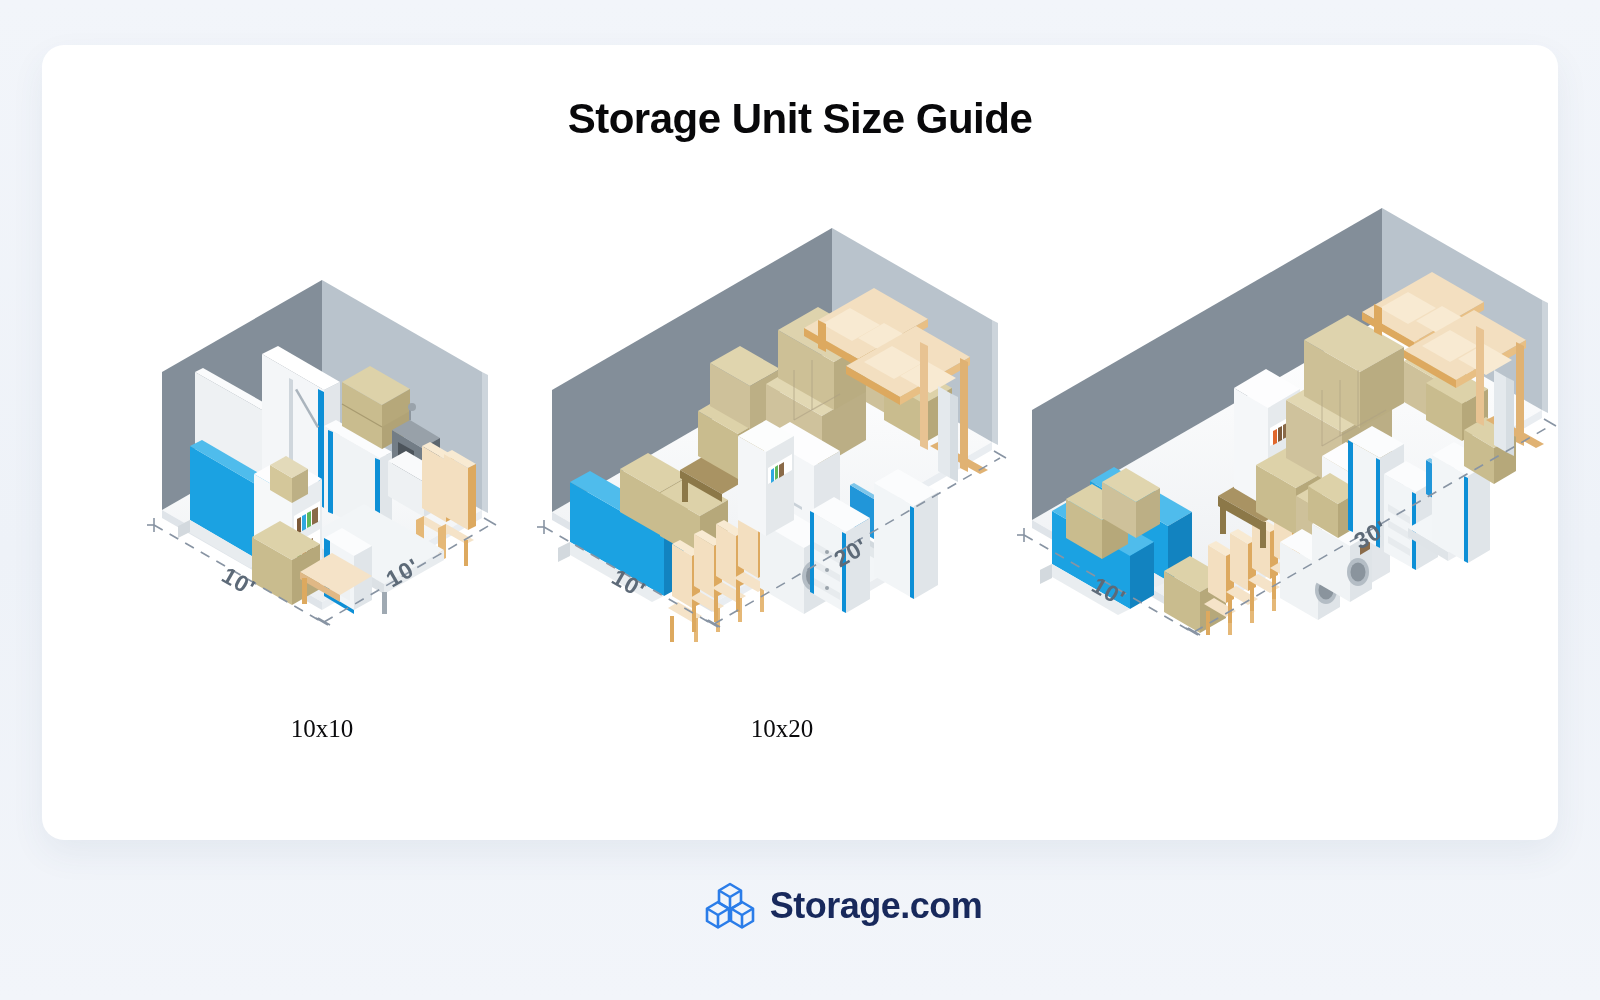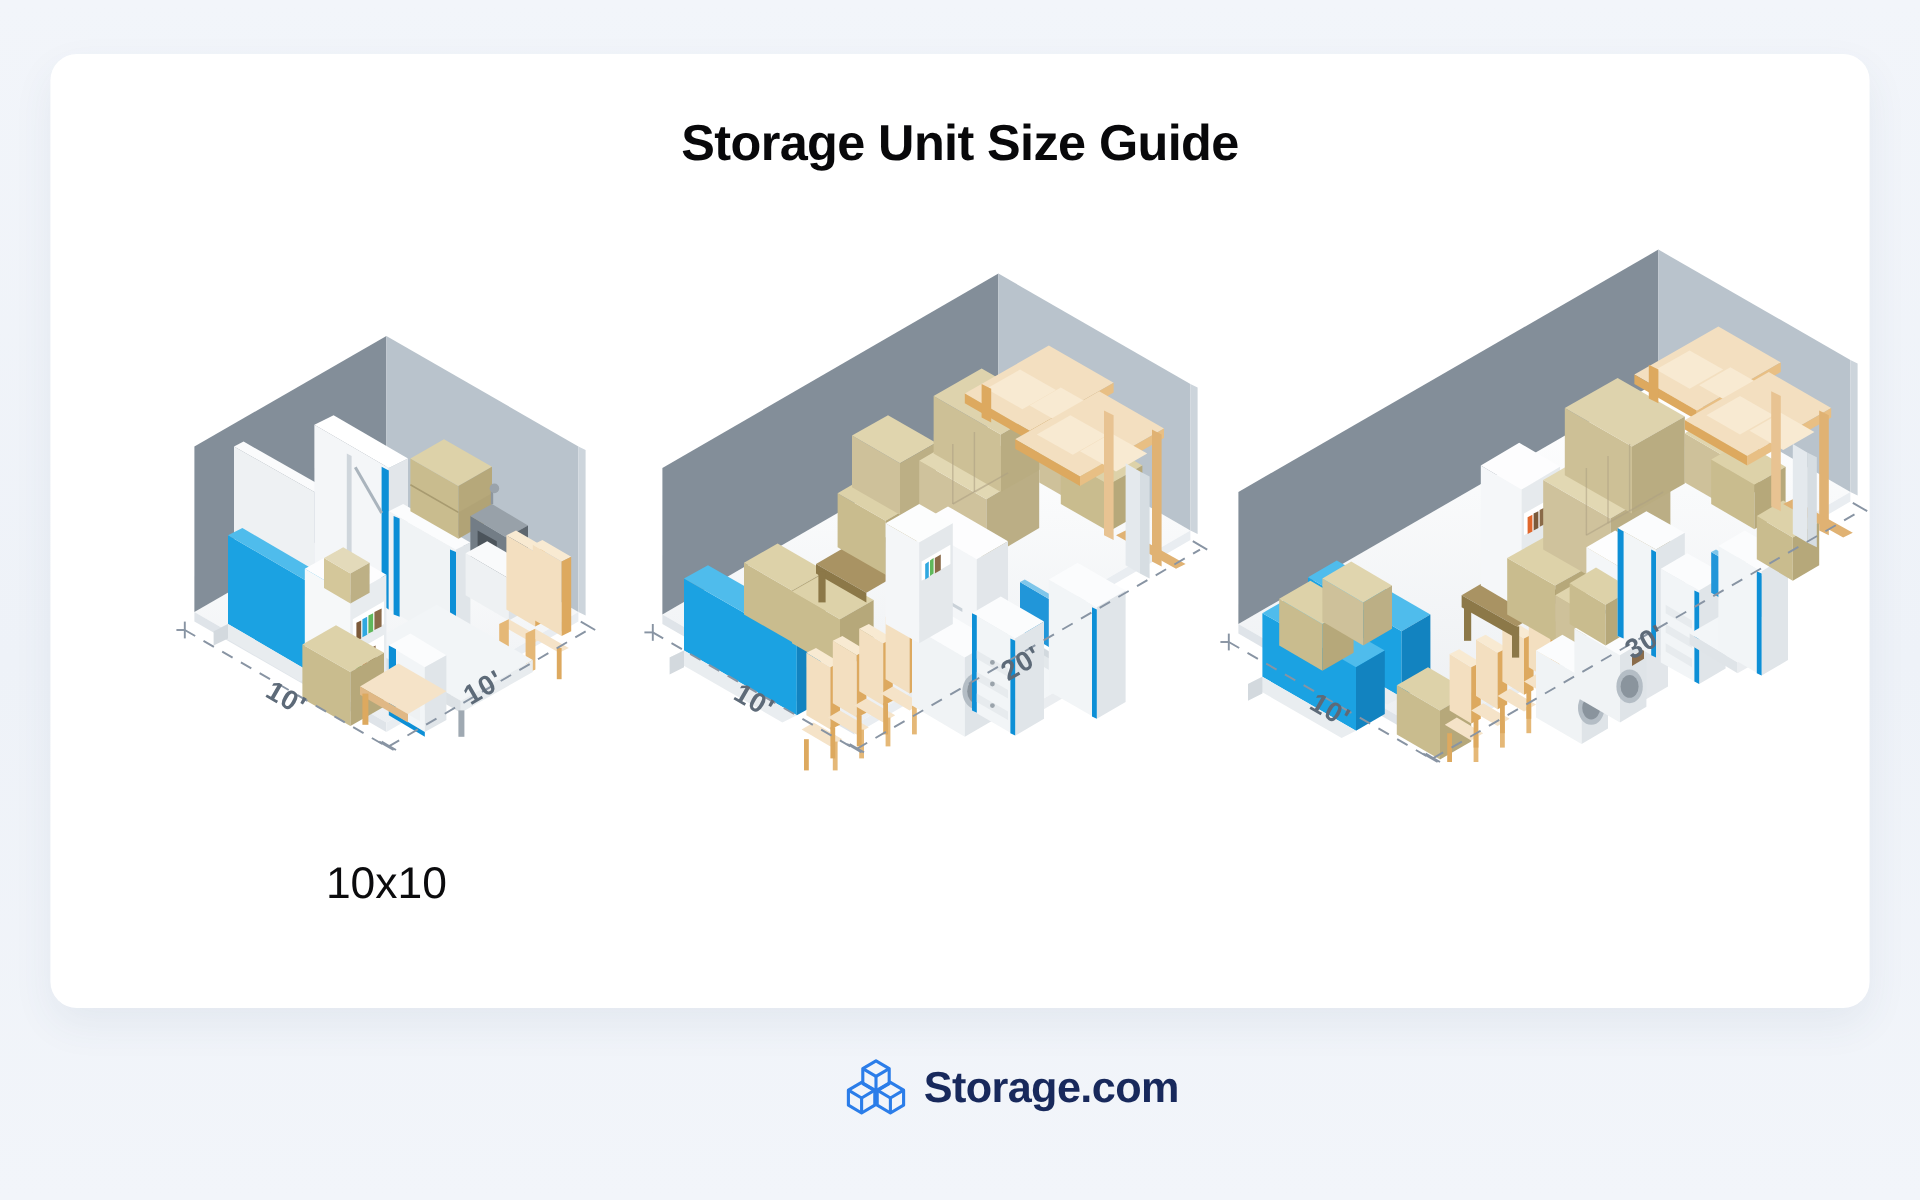--- a/index.html
+++ b/index.html
@@ -46,23 +46,24 @@
   .stage {
     position: absolute;
     left: 0; top: 0;
     width: 100%; height: 470px;
   }
   .caption {
     position: absolute;
     left: 0; top: 495px;
     width: 100%;
     text-align: center;
-    font-size: 37px;
+    font-size: 25px;
     color: #0b0b0d;
     letter-spacing: 0px;
+    font-family: Liberation Serif, serif;
   }
   svg { display: block; overflow: visible; }
   .dimtext {
     font-family: "Liberation Sans", sans-serif;
     font-size: 23px;
     fill: #5d6a78;
     font-weight: bold;
     letter-spacing: 1px;
   }
   .dimline { stroke: #8894a3; stroke-width: 1.6; fill: none; }
@@ -469,20 +470,21 @@
               <text class="dimtext" transform="translate(88,362) rotate(30)">10'</text>
             </g>
             <g>
               <path class="dimdash" d="M192,404 L478,238"></path>
               <path class="dimline" d="M472,231 L484,238"></path>
               <path class="dimline" d="M186,400 L198,407"></path>
               <text class="dimtext" transform="translate(318,348) rotate(-30)">20'</text>
             </g>
           </svg>
         </div>
+        <div class="caption">10x20</div>
       </div>
 
       <div class="unit" style="left:970px; width:570px;">
         <div class="stage">
           <svg viewBox="0 0 570 470" width="570" height="470">
             <defs>
               <linearGradient id="u3floorG" x1="0" y1="0" x2="0" y2="1">
                 <stop offset="0" stop-color="#ffffff"></stop>
                   <stop offset="1" stop-color="#eceff2"></stop>
               </linearGradient>

